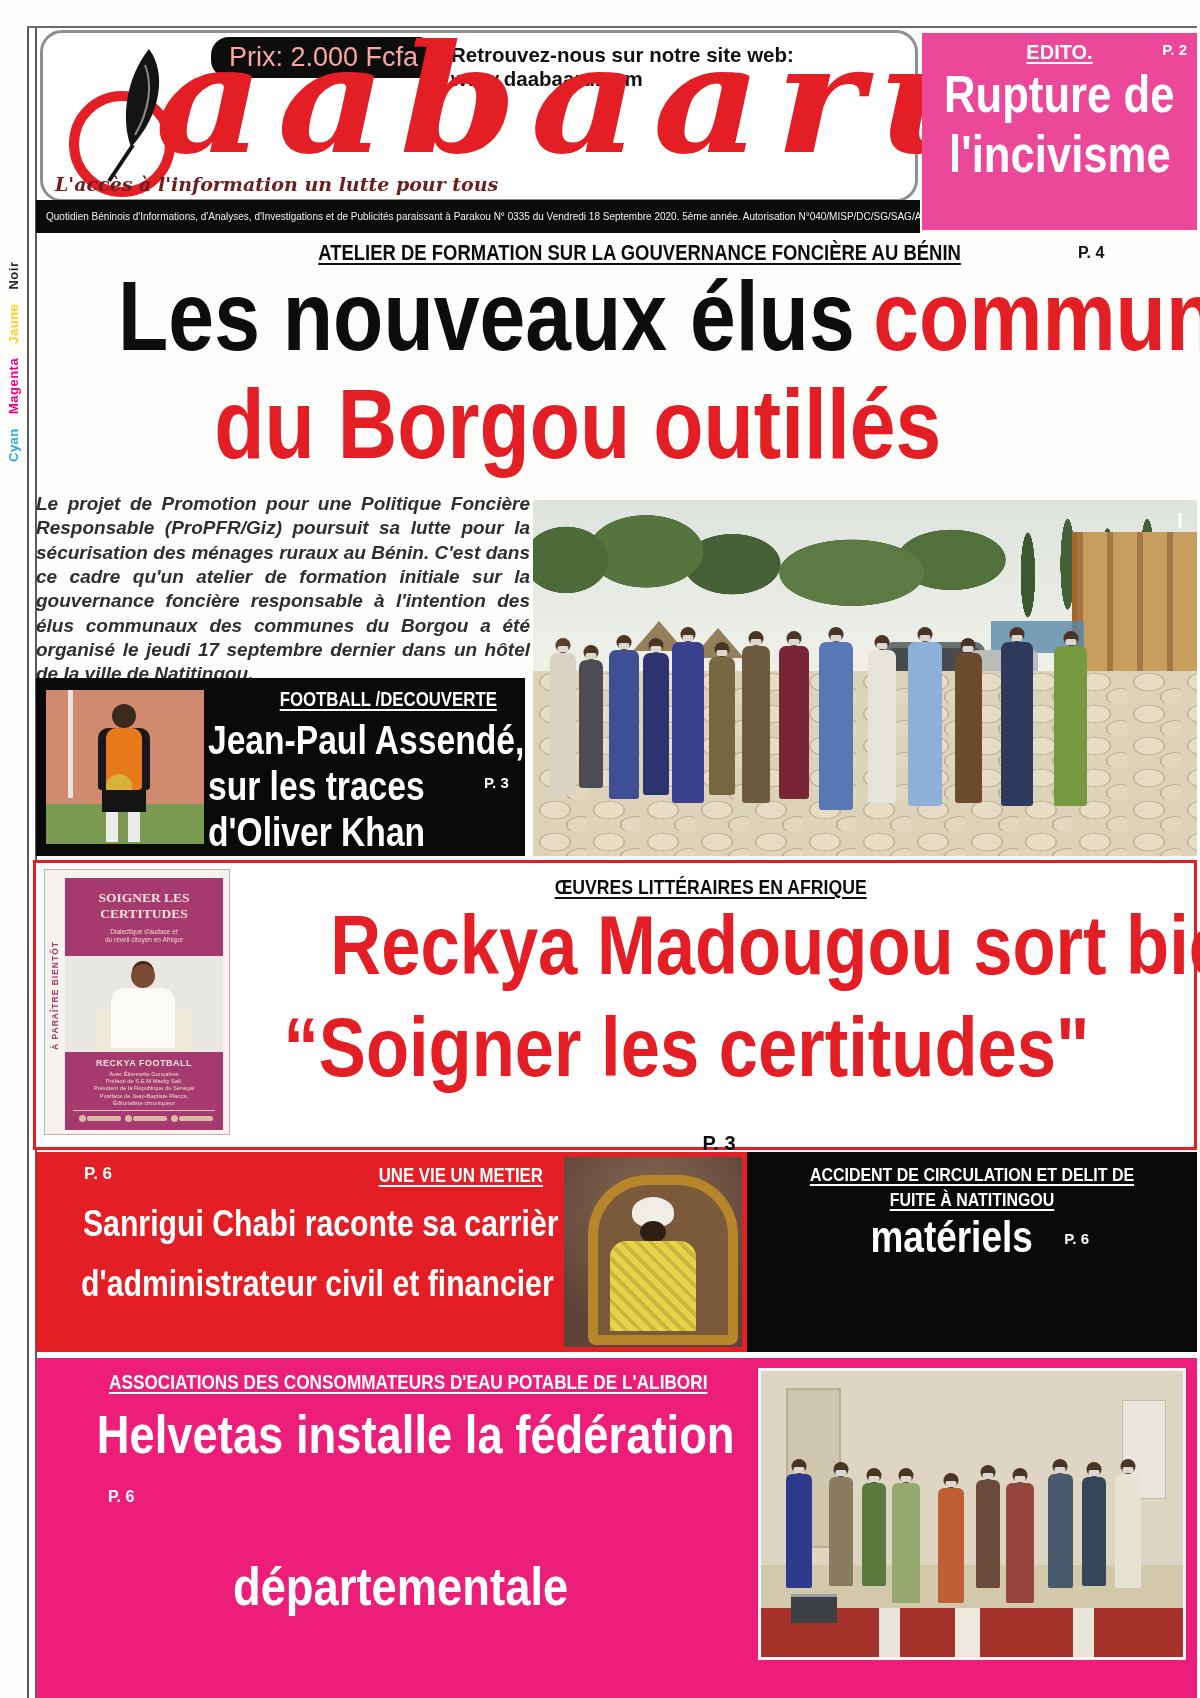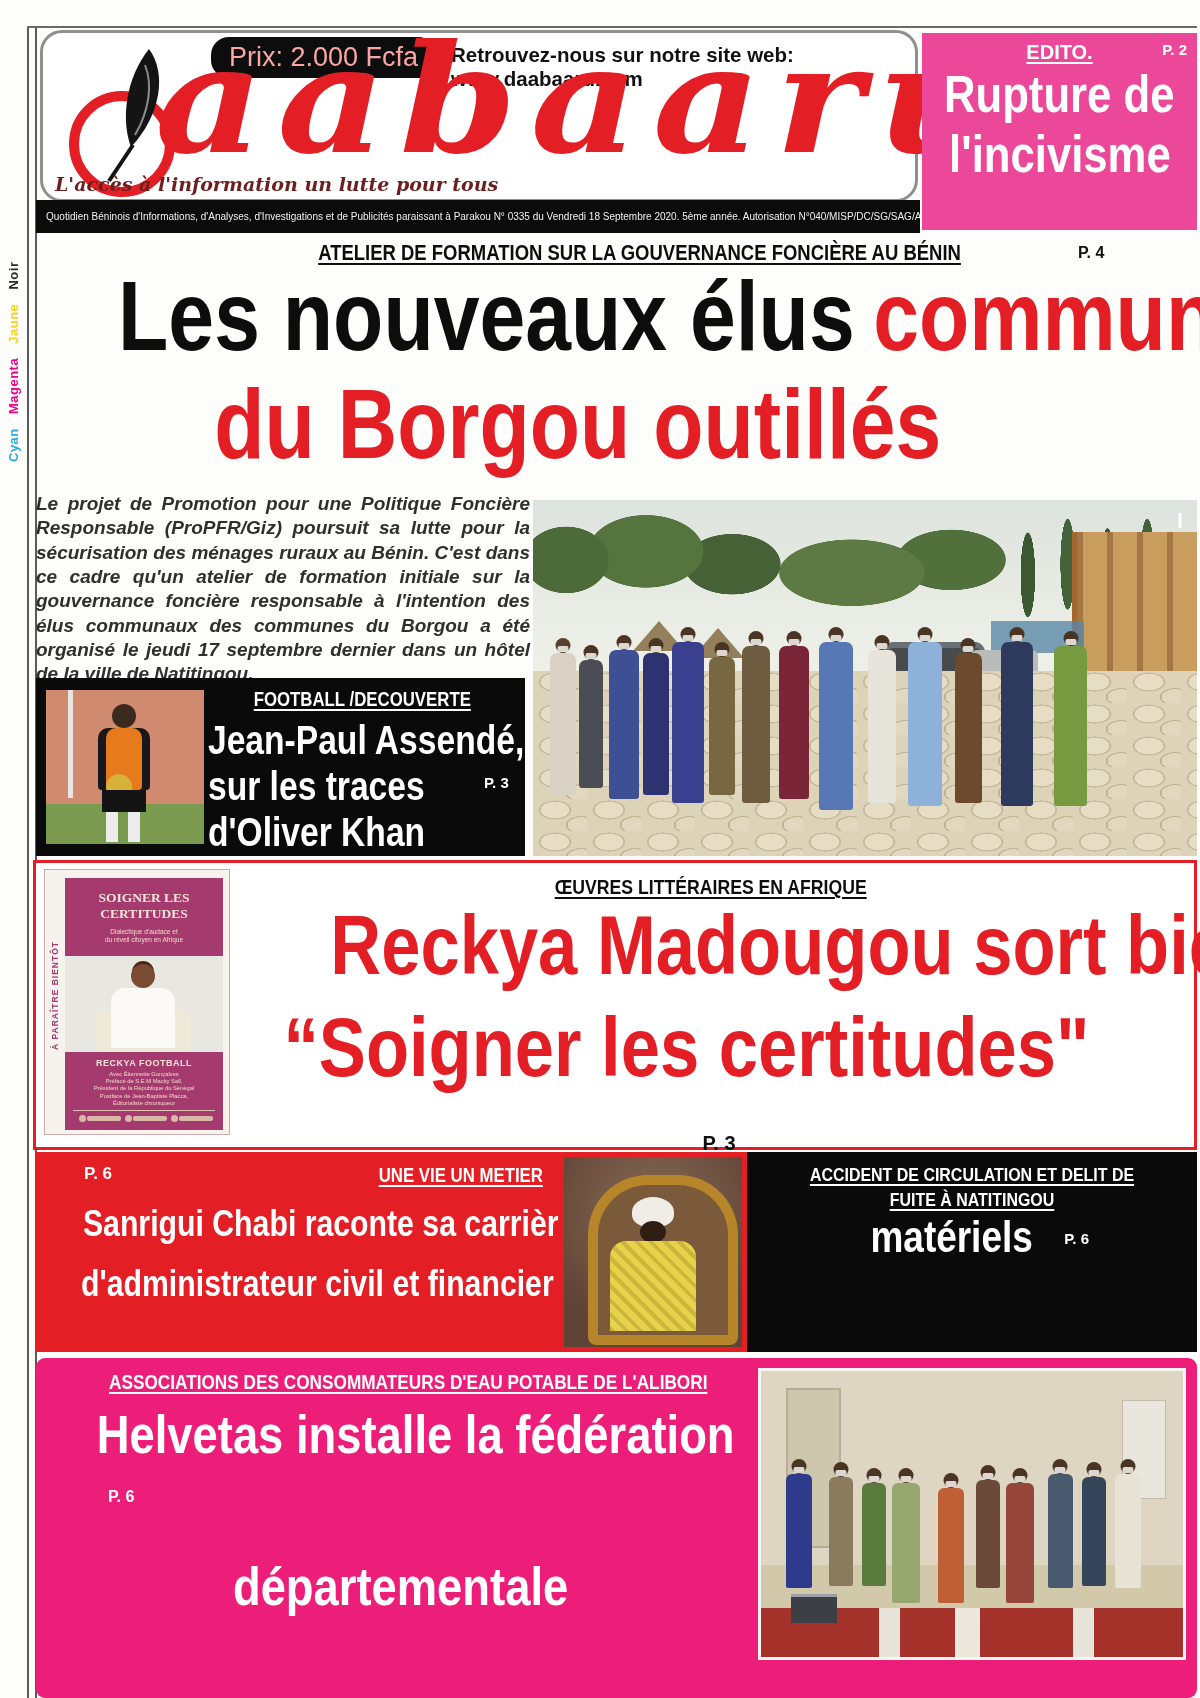--- a/index.html
+++ b/index.html
@@ -91,21 +91,21 @@
   #football-box{left:36px;top:678px;width:489px;height:178px;background:#0a0a0a;color:#fff;}
   #gk-photo{left:10px;top:12px;width:158px;height:154px;background:#cf8a70;overflow:hidden;}
   .gk-grass{left:0;bottom:0;width:100%;height:26%;background:#7a9a50;}
   .gk-post{left:22px;top:0;width:5px;height:70%;background:#e8e6e0;}
   .gk-body{left:52px;top:38px;width:52px;height:62px;background:#e87a1e;border-radius:10px 10px 4px 4px;
     box-shadow:inset 8px 0 0 #18181a, inset -8px 0 0 #18181a;}
   .gk-head{left:66px;top:14px;width:24px;height:24px;border-radius:50%;background:#3a2a1e;}
   .gk-ball{left:60px;top:84px;width:26px;height:26px;border-radius:50%;background:#d8b13a;}
   .gk-shorts{left:56px;top:100px;width:44px;height:22px;background:#141414;}
   .gk-leg{top:122px;width:12px;height:30px;background:#ececec;box-shadow:0 26px 0 -22px #c03030;}
-  #fb-kicker{left:170px;top:10px;width:312px;text-align:center;font-size:20px;font-weight:900;}
+  #fb-kicker{left:170px;top:10px;width:312px;text-align:right;font-size:20px;font-weight:900;}
   .fb-line{left:172px;font-size:40px;font-weight:900;line-height:44px;}
   #fb-p3{left:448px;top:96px;font-size:15px;font-weight:bold;}
 
   
   #lit-box{left:33px;top:860px;width:1164px;height:290px;background:#fff;border:3px solid #e31e24;box-sizing:border-box;}
   #lit-kicker{left:200px;top:12px;width:950px;text-align:center;color:#0d0d0d;font-size:21px;font-weight:900;}
   .lit-line{left:196px;width:960px;text-align:center;color:#e31e24;font-weight:900;font-size:84px;line-height:92px;}
   #lit-p3{font-size:20px;font-weight:bold;color:#0d0d0d;margin-left:14px;vertical-align:18px;}
 
   
@@ -137,21 +137,21 @@
   .king-turban{left:68px;top:40px;width:42px;height:30px;border-radius:50% 50% 40% 40%;background:#f0ede6;}
   .king-face{left:76px;top:64px;width:26px;height:22px;border-radius:50%;background:#2e1e14;}
   .king-robe{left:46px;top:84px;width:86px;height:90px;background:#e8d24a;border-radius:16px 16px 0 0;
     background-image:repeating-linear-gradient(45deg,rgba(120,100,20,.25) 0 4px,rgba(0,0,0,0) 4px 10px);}
   #accident-box{left:747px;top:1152px;width:450px;height:200px;background:#0a0a0a;color:#fff;text-align:center;}
   .acc-kicker{font-size:19px;font-weight:900;line-height:25px;}
   .acc-line{font-weight:900;font-size:44px;line-height:50px;}
   #acc-p6{font-size:15px;font-weight:bold;margin-left:16px;vertical-align:8px;}
 
   
-  #water-box{left:36px;top:1358px;width:1161px;height:340px;background:#ec1e79;color:#fff;border-radius:9px;}
+  #water-box{left:36px;top:1358px;width:1161px;height:340px;background:#ec1e79;color:#fff;}
   #water-kicker{left:16px;top:12px;width:706px;text-align:center;font-size:20.5px;font-weight:900;}
   .water-line{left:0;width:730px;text-align:center;font-weight:900;font-size:54px;line-height:60px;}
   #water-p6{left:72px;top:130px;font-size:16px;font-weight:bold;}
   #photo-meet{left:722px;top:10px;width:428px;height:292px;border:3px solid #f8f6f2;box-sizing:border-box;
     background:linear-gradient(#ded6c2 0 68%,#d2c9aa 68% 100%);overflow:hidden;}
   .mt-door{left:6%;top:6%;width:13%;height:56%;background:#cfc6ae;border:2px solid #b8ae94;box-sizing:border-box;}
   .mt-banner{right:4%;top:10%;width:10%;height:34%;background:#e9e6de;border:1px solid #c2bca8;}
   .mt-table{left:0;bottom:0;width:100%;height:17%;background:#a5322a;
     background-image:linear-gradient(90deg,rgba(0,0,0,0) 0 28%,#e8e4da 28% 33%,rgba(0,0,0,0) 33% 46%,#ece8de 46% 52%,rgba(0,0,0,0) 52% 74%,#e8e4da 74% 79%,rgba(0,0,0,0) 79%);}
   .mt-laptop{left:7%;bottom:12%;width:11%;height:9%;background:#3c3f44;border-top:3px solid #9aa0a6;}

